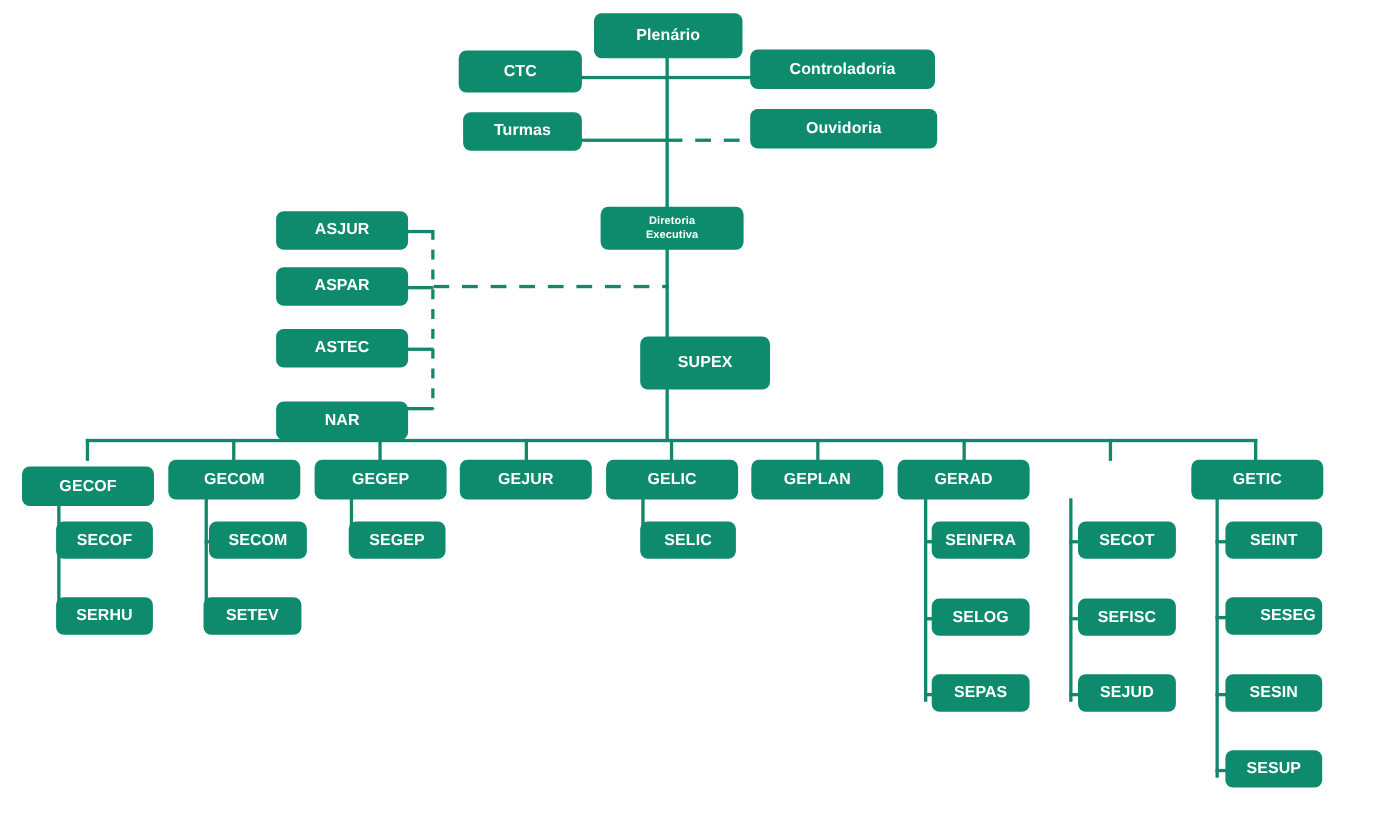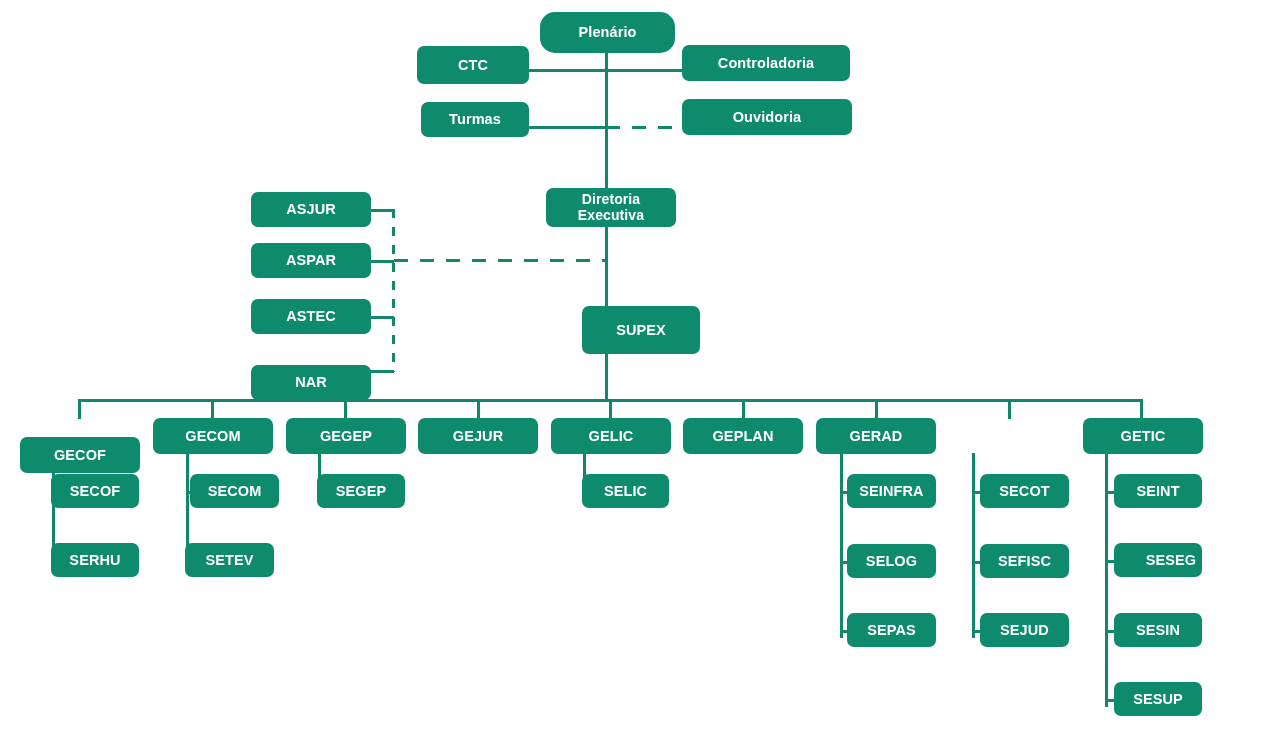--- a/index.html
+++ b/index.html
@@ -27,21 +27,21 @@
     text-align: center;
     font-weight: bold;
     font-size: 14.5px;
     line-height: 1.12;
     letter-spacing: 0.1px;
     box-sizing: border-box;
     padding: 2px 6px;
     z-index: 3;
     user-select: none;
   }
-  .node.two-line { font-size: 14px; }
+  .node.two-line { font-size: 10px; }
   .line {
     position: absolute;
     background: #12876C;
     z-index: 1;
   }
   .vline { width: 3px; }
   .hline { height: 3px; }
   .dash-v {
     position: absolute;
     width: 3px;
@@ -115,38 +115,38 @@
   <div class="line hline" style="left:972px; top:491px; width:18px;"></div>
   <div class="line hline" style="left:972px; top:561px; width:18px;"></div>
   <div class="line hline" style="left:972px; top:630px; width:18px;"></div>
 
   <div class="line vline" style="left:1105px; top:453px; height:254px;"></div>
   <div class="line hline" style="left:1105px; top:491px; width:18px;"></div>
   <div class="line hline" style="left:1105px; top:560px; width:18px;"></div>
   <div class="line hline" style="left:1105px; top:630px; width:18px;"></div>
   <div class="line hline" style="left:1105px; top:699px; width:18px;"></div>
 
-  <div class="node" style="left:540px; top:12px; width:135px; height:41px;border-radius:15px;">Plenário</div>
+  <div class="node" style="left:540px; top:12px; width:135px; height:41px;">Plenário</div>
   <div class="node" style="left:417px; top:46px; width:112px; height:38px;">CTC</div>
   <div class="node" style="left:682px; top:45px; width:168px; height:36px;">Controladoria</div>
   <div class="node" style="left:421px; top:102px; width:108px; height:35px;">Turmas</div>
   <div class="node" style="left:682px; top:99px; width:170px; height:36px;">Ouvidoria</div>
 
   <div class="node two-line" style="left:546px; top:188px; width:130px; height:39px; flex-direction:column;">
     <span>Diretoria</span>
     <span>Executiva</span>
   </div>
   <div class="node" style="left:582px; top:306px; width:118px; height:48px;">SUPEX</div>
 
   <div class="node" style="left:251px; top:192px; width:120px; height:35px;">ASJUR</div>
   <div class="node" style="left:251px; top:243px; width:120px; height:35px;">ASPAR</div>
   <div class="node" style="left:251px; top:299px; width:120px; height:35px;">ASTEC</div>
   <div class="node" style="left:251px; top:365px; width:120px; height:35px;">NAR</div>
 
-  <div class="node" style="left:20px;   top:437px; width:120px; height:36px;">GECOF</div>
+  <div class="node" style="left:20px;   top:424px; width:120px; height:36px;">GECOF</div>
   <div class="node" style="left:153px;  top:418px; width:120px; height:36px;">GECOM</div>
   <div class="node" style="left:286px;  top:418px; width:120px; height:36px;">GEGEP</div>
   <div class="node" style="left:418px;  top:418px; width:120px; height:36px;">GEJUR</div>
   <div class="node" style="left:551px;  top:418px; width:120px; height:36px;">GELIC</div>
   <div class="node" style="left:683px;  top:418px; width:120px; height:36px;">GEPLAN</div>
   <div class="node" style="left:816px;  top:418px; width:120px; height:36px;">GERAD</div>
   <div class="node" style="left:1083px; top:418px; width:120px; height:36px;">GETIC</div>
 
   <div class="node" style="left:51px;  top:474px; width:88px;  height:34px;">SECOF</div>
   <div class="node" style="left:51px;  top:543px; width:88px;  height:34px;">SERHU</div>

